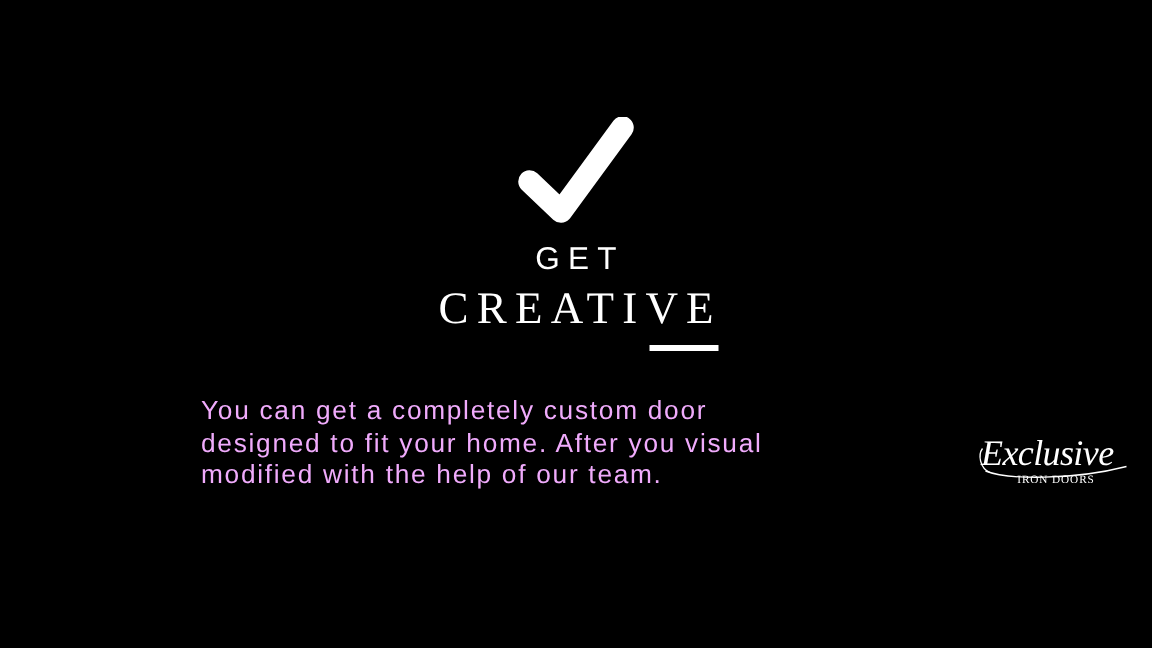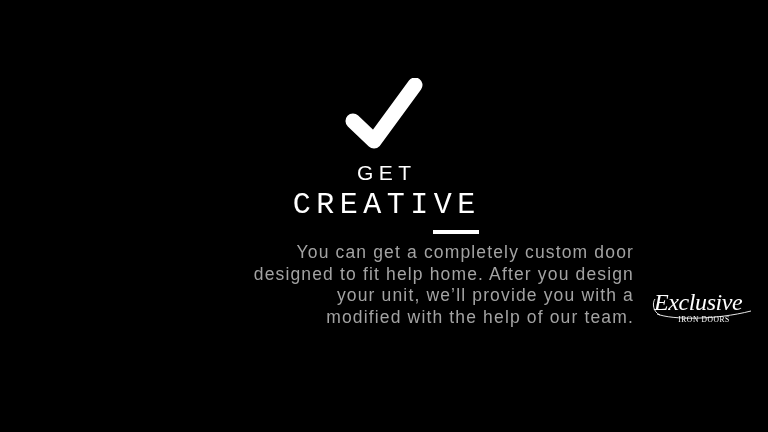--- a/index.html
+++ b/index.html
@@ -59,44 +59,44 @@
     color: #ffffff;
     font-family: "Liberation Sans", sans-serif;
     font-size: 21px;
     font-weight: 400;
     letter-spacing: 5.5px;
     line-height: 1.08;
     text-indent: 5.5px;
   }
   .heading-large {
     color: #ffffff;
-    font-family: Liberation Mono, monospace;
+    font-family: Liberation Serif, serif;
     font-size: 30px;
     font-weight: 400;
     letter-spacing: 5.5px;
     line-height: 1.18;
     margin-top: 3px;
     text-indent: 5.5px;
   }
 
   
   .divider {
     width: 46px;
     height: 4px;
     background: #ffffff;
     margin-top: 7px;
     margin-left: 144px;
   }
 
   
   .body-text {
-    margin-top: 8px;
+    margin-top: 29px;
     width: 500px;
-    text-align: right;
-    color: #a3a3a3;
+    text-align: left;
+    color: #f0abfc;
     font-family: "Liberation Sans", sans-serif;
     font-size: 17.5px;
     font-weight: 400;
     letter-spacing: 1.15px;
     line-height: 21.5px;
   }
   .body-text .line {
     display: block;
     white-space: nowrap;
   }
@@ -130,22 +130,21 @@
 
     <div class="heading-block">
       <div class="heading-small">GET</div>
       <div class="heading-large">CREATIVE</div>
     </div>
 
     <div class="divider"></div>
 
     <div class="body-text">
       <span class="line">You can get a completely custom door</span>
-      <span class="line">designed to fit help home. After you design</span>
-      <span class="line">your unit, we’ll provide you with a</span>
+      <span class="line">designed to fit your home. After you visual</span>
       <span class="line">modified with the help of our team.</span>
     </div>
 
   </div>
 
   <div class="logo">
     <svg viewBox="0 0 108 40" xmlns="http://www.w3.org/2000/svg" aria-hidden="true">
       <text id="logo-name" x="4" y="24" fill="#ffffff" font-family="'Liberation Serif', serif" font-style="italic" font-size="24" letter-spacing="-0.4">Exclusive</text>
       <path d="M7 28 C22 34, 66 34, 101 25" fill="none" stroke="#ffffff" stroke-width="0.9"></path>
       <path d="M5 13 C2 17, 3 26, 10 29" fill="none" stroke="#ffffff" stroke-width="0.9"></path>

